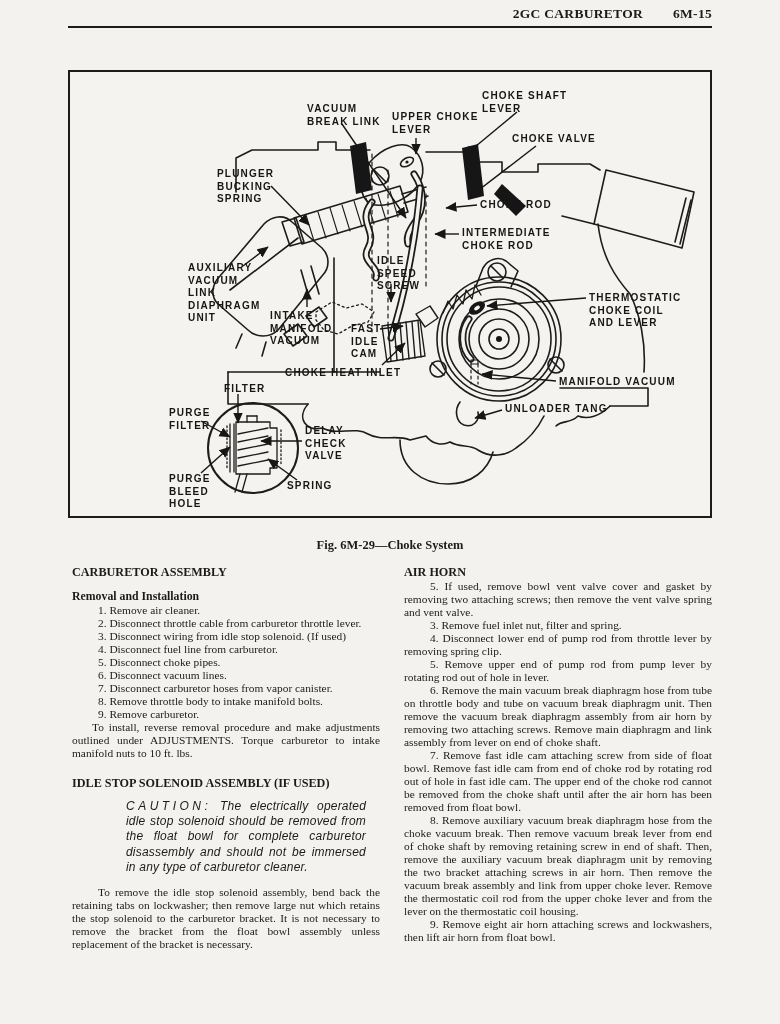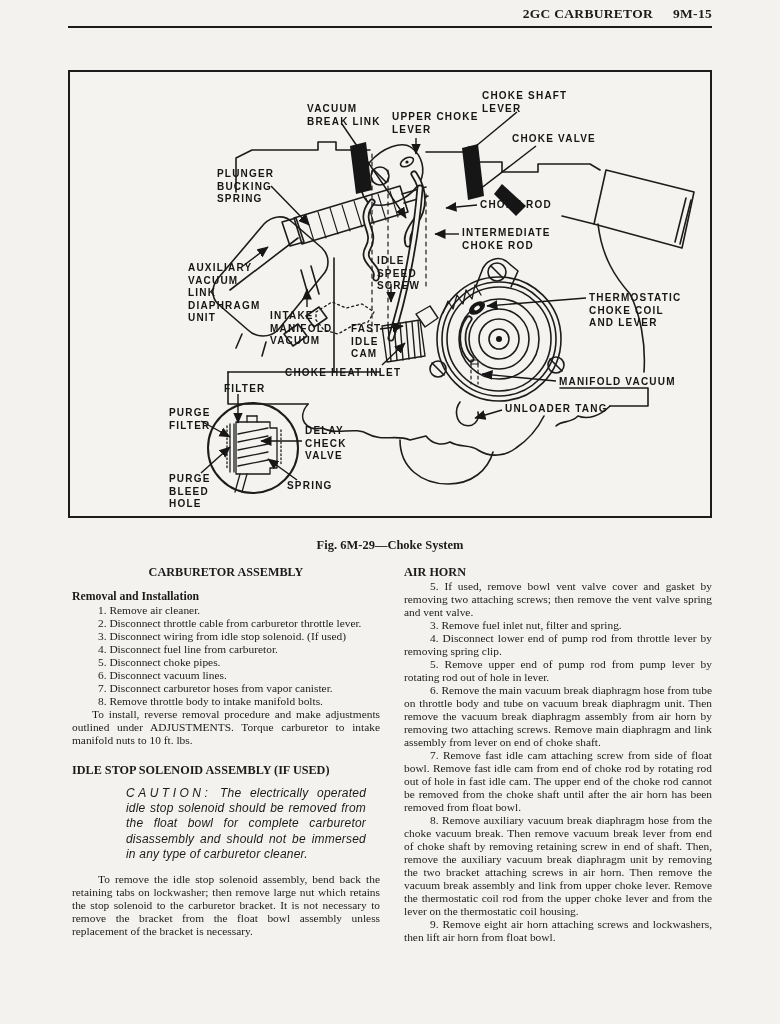--- a/index.html
+++ b/index.html
@@ -1,56 +1,56 @@
 <!DOCTYPE html>
 <html><head>
 <meta charset="utf-8">
 <style>
   html,body{margin:0;padding:0;background:#e8e6e1;}
   .page{position:relative;width:780px;height:1024px;background:#f3f2ee;
         font-family:"Liberation Serif",serif;color:#1b1b1b;overflow:hidden;}
   
-  .hdr{position:absolute;top:6px;right:68px;display:flex;gap:20px;
+  .hdr{position:absolute;top:6px;right:68px;display:flex;gap:30px;
        font-weight:bold;font-size:13.5px;letter-spacing:.3px;}
   .rule{position:absolute;left:68px;width:644px;top:26px;border-top:2.5px solid #1c1c1c;}
   
   .figure{position:absolute;left:68px;top:70px;width:644px;height:448px;
           border:2px solid #1c1c1c;background:#f4f3ef;box-sizing:border-box;}
   .figure svg{position:absolute;left:0;top:0;}
   .dlabel{position:absolute;font-family:"Liberation Sans",sans-serif;font-weight:700;
           font-size:10px;letter-spacing:1.2px;line-height:12.5px;white-space:pre-line;
           color:#161616;}
   .caption{position:absolute;top:538px;left:0;width:100%;text-align:center;
            font-weight:bold;font-size:12.5px;}
   
   .columns{position:absolute;left:72px;top:566px;width:640px;display:grid;
            grid-template-columns:308px 308px;column-gap:24px;
            font-size:11.4px;line-height:13px;text-align:justify;}
-  .columns h2{font-size:12.2px;margin:0;text-align:center;font-family:"Liberation Serif",serif;}
+  .columns h2{font-size:12.2px;margin:0;text-align:left;font-family:"Liberation Serif",serif;}
   .columns h2.hleft{text-align:left;}
   .columns h3{font-size:11.8px;margin:11px 0 1px;}
   .columns p{margin:0;}
   p.item{text-indent:26px;}
   p.closing{text-indent:20px;}
   h2.sec2{margin-top:17px !important;}
   .caution{margin:9px 0 11px 54px;width:240px;font-family:"Liberation Sans",sans-serif;
            font-style:italic;font-size:12px;line-height:15.2px;letter-spacing:.2px;
            text-align:justify;}
   .caution .clabel{letter-spacing:3.5px;}
   .rc h2{margin-bottom:1px;}
   .ink{stroke:#1c1c1c;fill:none;stroke-linejoin:round;stroke-linecap:round;}
 </style>
 </head>
 <body>
 
 <div class="page">
 
   <div class="hdr">
     <span>2GC CARBURETOR</span>
-    <span>9M-15</span>
+    <span>6M-15</span>
   </div>
   <div class="rule"></div>
 
   <div class="figure">
     <svg width="640" height="444" viewBox="0 0 640 444">
       <defs>
         <marker id="ah" markerWidth="9" markerHeight="8" refX="7.5" refY="3.5" orient="auto">
           <path d="M0,0 L8,3.5 L0,7 z" fill="#161616"></path>
         </marker>
       </defs>
@@ -266,20 +266,21 @@
       <h2>CARBURETOR ASSEMBLY</h2>
       <h3>Removal and Installation</h3>
       <p class="item">1. Remove air cleaner.</p>
       <p class="item">2. Disconnect throttle cable from carburetor throttle lever.</p>
       <p class="item">3. Disconnect wiring from idle stop solenoid. (If used)</p>
       <p class="item">4. Disconnect fuel line from carburetor.</p>
       <p class="item">5. Disconnect choke pipes.</p>
       <p class="item">6. Disconnect vacuum lines.</p>
       <p class="item">7. Disconnect carburetor hoses from vapor canister.</p>
       <p class="item">8. Remove throttle body to intake manifold bolts.</p>
+      <p class="item">9. Remove carburetor.</p>
       <p class="closing">To install, reverse removal procedure and make adjustments outlined under ADJUSTMENTS. Torque carburetor to intake manifold nuts to 10 ft. lbs.</p>
       <h2 class="hleft sec2">IDLE STOP SOLENOID ASSEMBLY (IF USED)</h2>
       <div class="caution"><span class="clabel">CAUTION:</span> <span>The electrically operated idle stop solenoid should be removed from the float bowl for complete carburetor disassembly and should not be immersed in any type of carburetor cleaner.</span></div>
       <p class="para item">To remove the idle stop solenoid assembly, bend back the retaining tabs on lockwasher; then remove large nut which retains the stop solenoid to the carburetor bracket. It is not necessary to remove the bracket from the float bowl assembly unless replacement of the bracket is necessary.</p>
     </section>
 
     <section class="rc">
       <h2 class="hleft">AIR HORN</h2>
       <p class="item">5. If used, remove bowl vent valve cover and gasket by removing two attaching screws; then remove the vent valve spring and vent valve.</p>
       <p class="item">3. Remove fuel inlet nut, filter and spring.</p>

